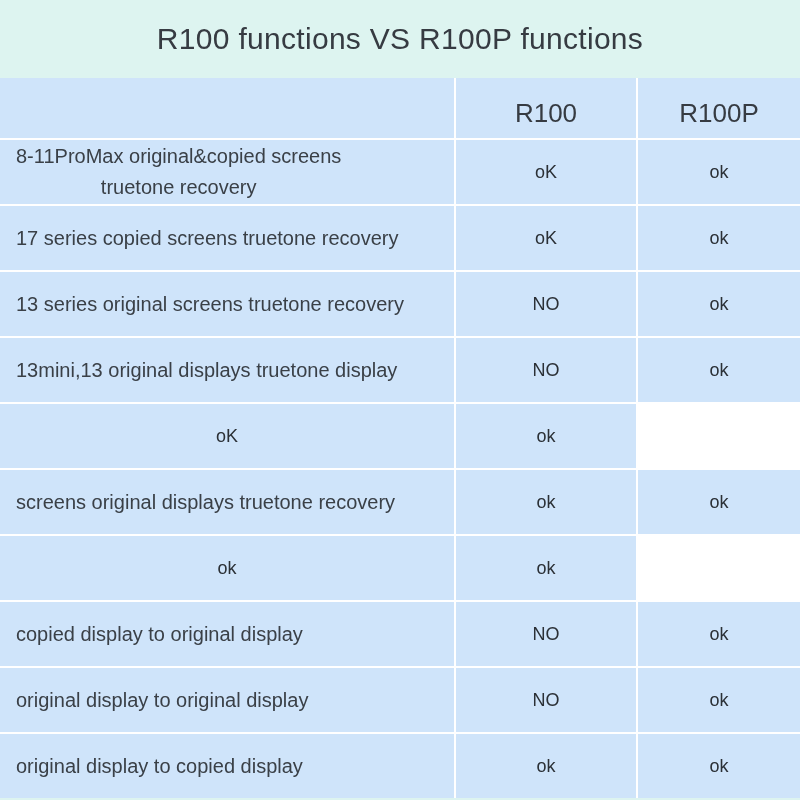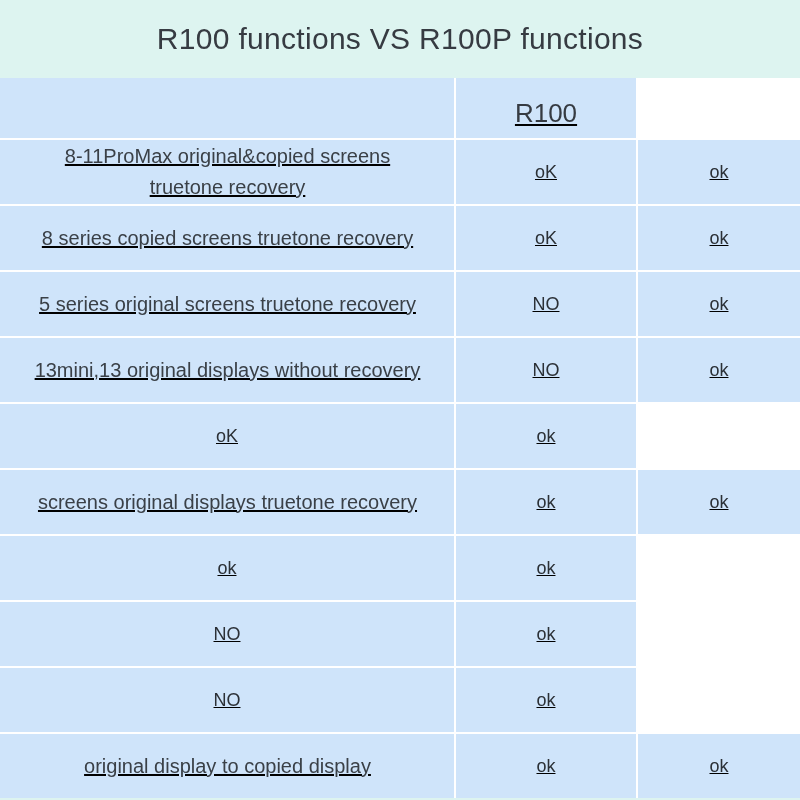--- a/index.html
+++ b/index.html
@@ -29,37 +29,36 @@
     font-weight: 400;
     letter-spacing: 0.3px;
     color: var(--title-ink);
   }
 
   .comparison-table {
     flex: 1 1 auto;
     display: flex; flex-direction: column;
     gap: 2px;
     background: var(--gap);
-    text-decoration: underline;
   }
   .row {
     display: grid;
     grid-template-columns: 454px 180px 1fr;
     column-gap: 2px;
     background: var(--gap);
     height: 64px; flex: 0 0 64px;
   }
   .row.header-row { height: 60px; flex: 0 0 60px; }
   .row:last-child { flex: 1 1 auto; }
 
   .cell { background: var(--cellblue); }
 
   .feature-cell {
-    display: flex; align-items: center; justify-content: center;
-    padding-left: 7px; padding-right: 6px;
+    display: flex; align-items: center; justify-content: flex-start;
+    padding-left: 16px; padding-right: 6px;
   }
   .feature-text {
     font-size: 20px;
     line-height: 1.55;
     color: var(--feature-ink);
     white-space: pre-line;
     text-align: center;
     display: inline-block;
   }
 
@@ -81,50 +80,51 @@
   <header class="title-band">
     <h1 class="page-title">R100 functions VS R100P functions</h1>
   </header>
 
   <div class="comparison-table">
     <div class="row header-row">
       <div class="cell feature-cell">
         <span class="feature-text"></span>
       </div>
       <div class="cell value-cell">R100</div>
+      <div class="cell value-cell">R100P</div>
     </div>
 
   <div class="row">
     <div class="cell feature-cell">
       <span class="feature-text">8-11ProMax original&amp;copied screens
 truetone recovery</span>
     </div>
     <div class="cell value-cell">oK</div>
     <div class="cell value-cell">ok</div>
   </div>
 
   <div class="row">
     <div class="cell feature-cell">
-      <span class="feature-text">8 series copied screens truetone recovery</span>
+      <span class="feature-text">17 series copied screens truetone recovery</span>
     </div>
     <div class="cell value-cell">oK</div>
     <div class="cell value-cell">ok</div>
   </div>
 
   <div class="row">
     <div class="cell feature-cell">
-      <span class="feature-text">5 series original screens truetone recovery</span>
+      <span class="feature-text">13 series original screens truetone recovery</span>
     </div>
     <div class="cell value-cell">NO</div>
     <div class="cell value-cell">ok</div>
   </div>
 
   <div class="row">
     <div class="cell feature-cell">
-      <span class="feature-text">13mini,13 original displays without recovery</span>
+      <span class="feature-text">13mini,13 original displays truetone display</span>
     </div>
     <div class="cell value-cell">NO</div>
     <div class="cell value-cell">ok</div>
   </div>
 
   <div class="row">
     <div class="cell value-cell">oK</div>
     <div class="cell value-cell">ok</div>
   </div>
 
@@ -135,25 +135,31 @@
     <div class="cell value-cell">ok</div>
     <div class="cell value-cell">ok</div>
   </div>
 
   <div class="row">
     <div class="cell value-cell">ok</div>
     <div class="cell value-cell">ok</div>
   </div>
 
   <div class="row">
+    <div class="cell feature-cell">
+      <span class="feature-text">copied display to original display</span>
+    </div>
     <div class="cell value-cell">NO</div>
     <div class="cell value-cell">ok</div>
   </div>
 
   <div class="row">
+    <div class="cell feature-cell">
+      <span class="feature-text">original display to original display</span>
+    </div>
     <div class="cell value-cell">NO</div>
     <div class="cell value-cell">ok</div>
   </div>
 
   <div class="row">
     <div class="cell feature-cell">
       <span class="feature-text">original display to copied display</span>
     </div>
     <div class="cell value-cell">ok</div>
     <div class="cell value-cell">ok</div>

